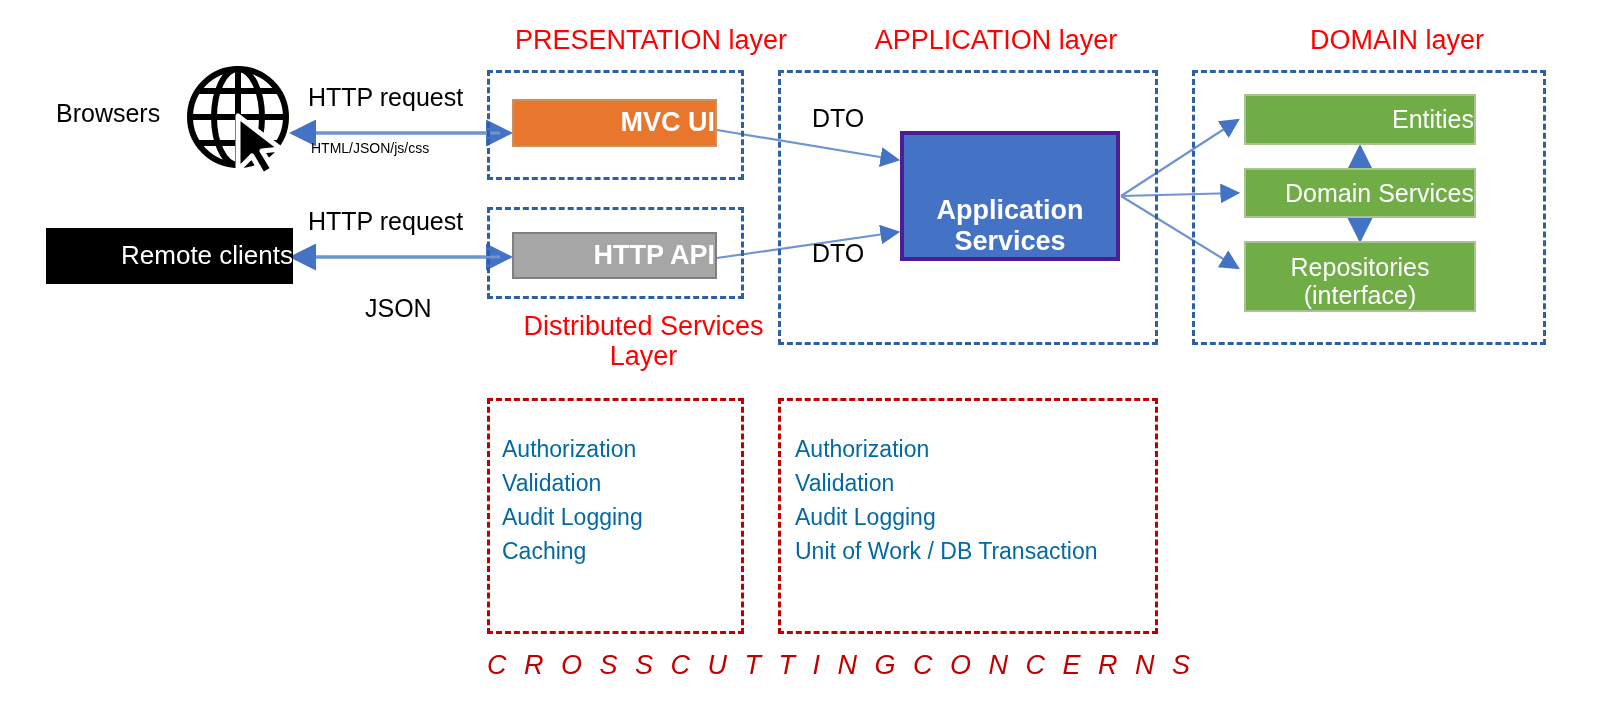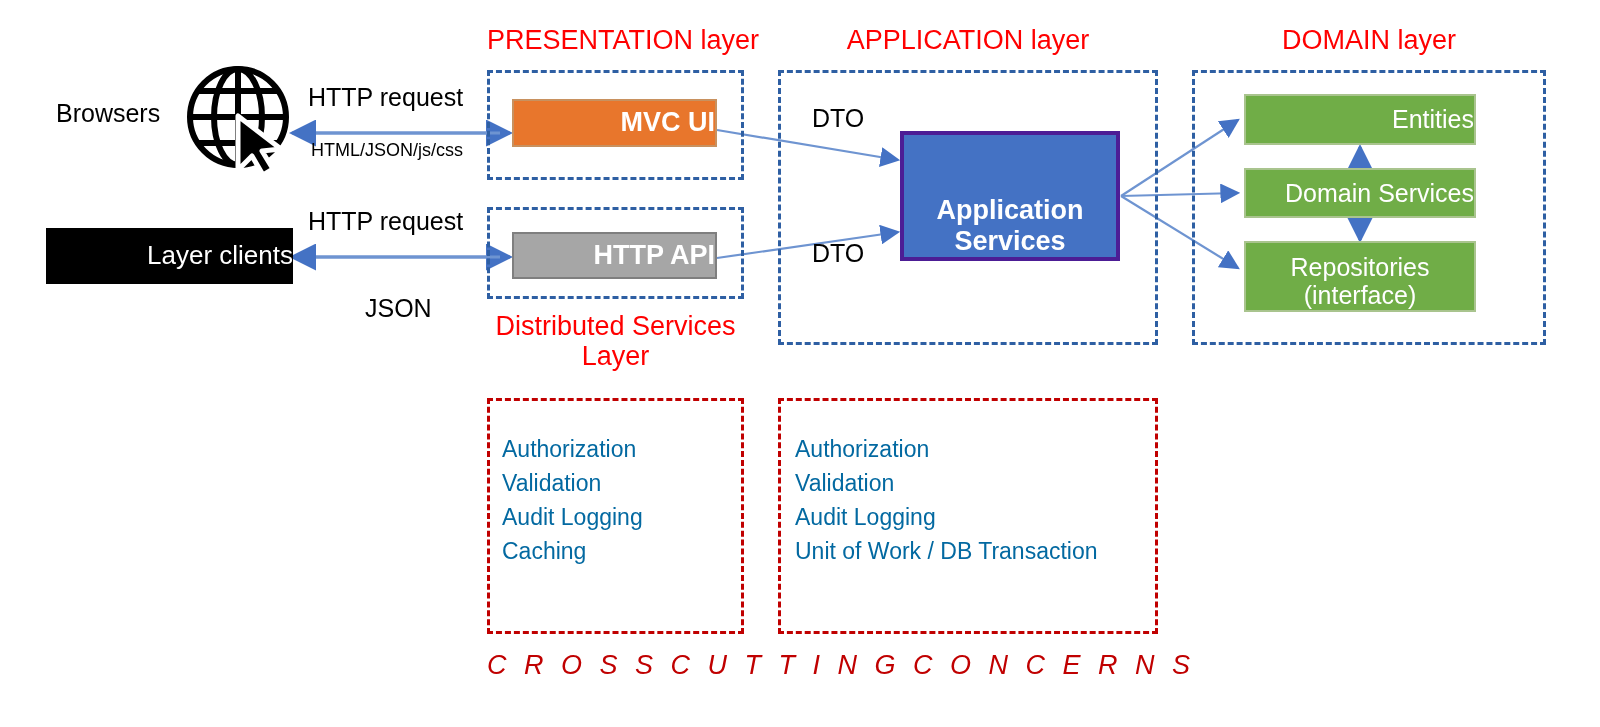--- a/index.html
+++ b/index.html
@@ -18,21 +18,21 @@
   .abs { position: absolute; }
 
   
   .layer-caption {
     color: #FF0000;
     font-size: 27px;
     font-family: "Liberation Sans", sans-serif;
     white-space: nowrap;
     line-height: 1.1;
   }
-  .layer-caption.centered { text-align: center; }
+  .layer-caption.centered { text-align: center; margin-left: 28px; }
 
   
   .dashed-blue {
     border: 3px dashed #2E5FA3;
     box-sizing: border-box;
     background: transparent;
   }
   .dashed-red {
     border: 3px dashed #C00000;
     box-sizing: border-box;
@@ -80,21 +80,21 @@
     font-size: 26px;
   }
 
   
   .plain-label {
     color: #000000;
     font-size: 25px;
     white-space: nowrap;
     line-height: 1.1;
   }
-  .plain-label.small { font-size: 18px; }
+  .plain-label.small { font-size: 14px; }
 
   
   .cc-list {
     color: #0369a1;
     font-size: 23px;
     line-height: 1.48;
     white-space: nowrap;
   }
 
   .cross-cutting-title {
@@ -186,21 +186,21 @@
         <line x1="11" y1="29" x2="93" y2="29"></line>
         <line x1="11" y1="81" x2="93" y2="81"></line>
         <line x1="52" y1="7" x2="52" y2="103"></line>
       </g>
 
       <path d="M52,54 L52,108 L66,94 L77,113 L87,107 L76,89 L95,87 Z" fill="#000000" stroke="#ffffff" stroke-width="5" stroke-linejoin="round"></path>
     </svg>
   </div>
 
   <div class="abs node node-black" style="left:46px; top:228px; width:247px; height:56px;">
-    <span>Layer clients</span>
+    <span>Remote clients</span>
   </div>
 
   <div class="abs plain-label" style="left:308px; top:84px;">HTTP request</div>
   <div class="abs plain-label small" style="left:311px; top:141px;">HTML/JSON/js/css</div>
 
   <div class="abs plain-label" style="left:308px; top:208px;">HTTP request</div>
   <div class="abs plain-label" style="left:365px; top:264px;margin-top:31px;">JSON</div>
 
   <div class="abs plain-label" style="left:812px; top:105px;">DTO</div>
   <div class="abs plain-label" style="left:812px; top:240px;">DTO</div>

